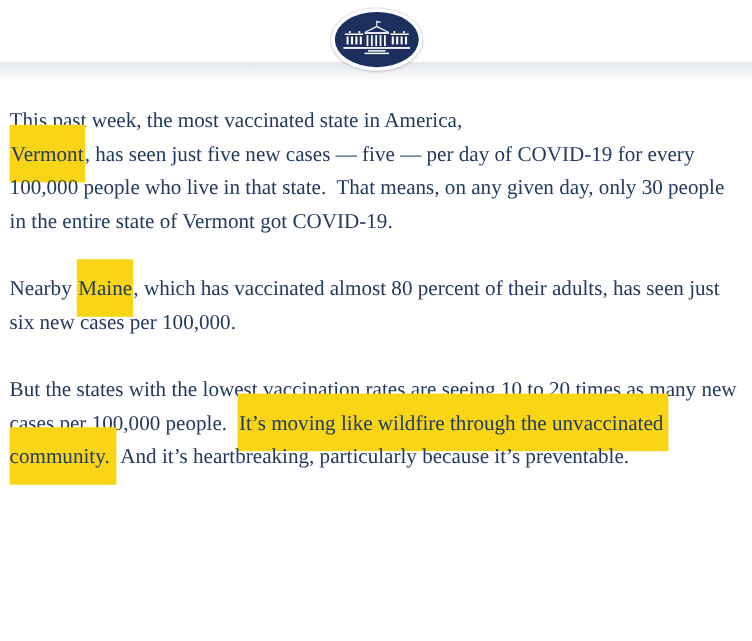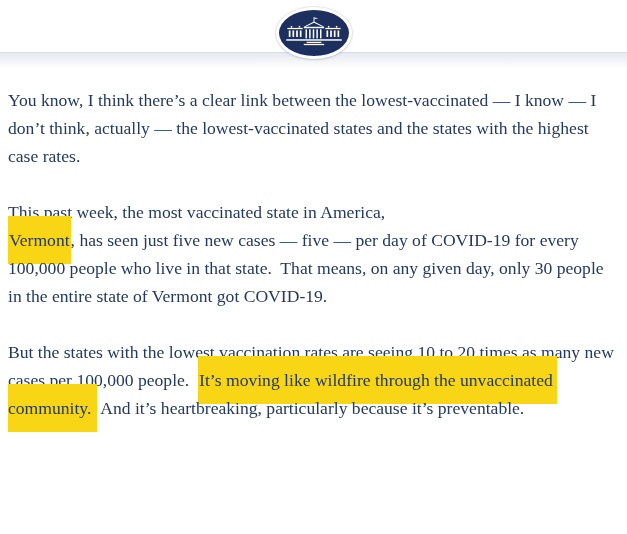--- a/index.html
+++ b/index.html
@@ -92,16 +92,16 @@
           <rect x="47" y="47.5" width="26" height="2.2"></rect>
           <rect x="42" y="51.2" width="36" height="2.2"></rect>
         </g>
       </svg>
     </span>
   </a>
 </header>
 <div class="header-shadow"></div>
 
 <main class="content">
-    <p class="para">You know, I think there’s a clear link between the lowest-vaccinated — I know — I don’t think, actually — the lowest-vaccinated states and the states with the highest case rates.</p>
     <p class="para">This past week, the most vaccinated state in America,<br><mark class="hl">Vermont</mark>, has seen just five new cases — five — per day of COVID-19 for every 100,000 people who live in that state.  That means, on any given day, only 30 people in the entire state of Vermont got COVID-19.</p>
+    <p class="para">Nearby <mark class="hl">Maine</mark>, which has vaccinated almost 80 percent of their adults, has seen just six new cases per 100,000.</p>
     <p class="para">But the states with the lowest vaccination rates are seeing 10 to 20 times as many new cases per 100,000 people.  <mark class="hl">It’s moving like wildfire through the unvaccinated community. </mark> And it’s heartbreaking, particularly because it’s preventable.</p>
   </main>
 
 </body></html>

